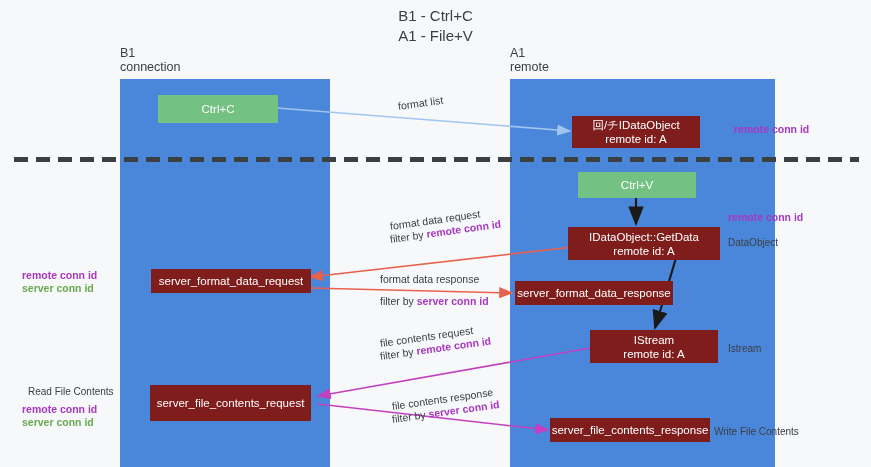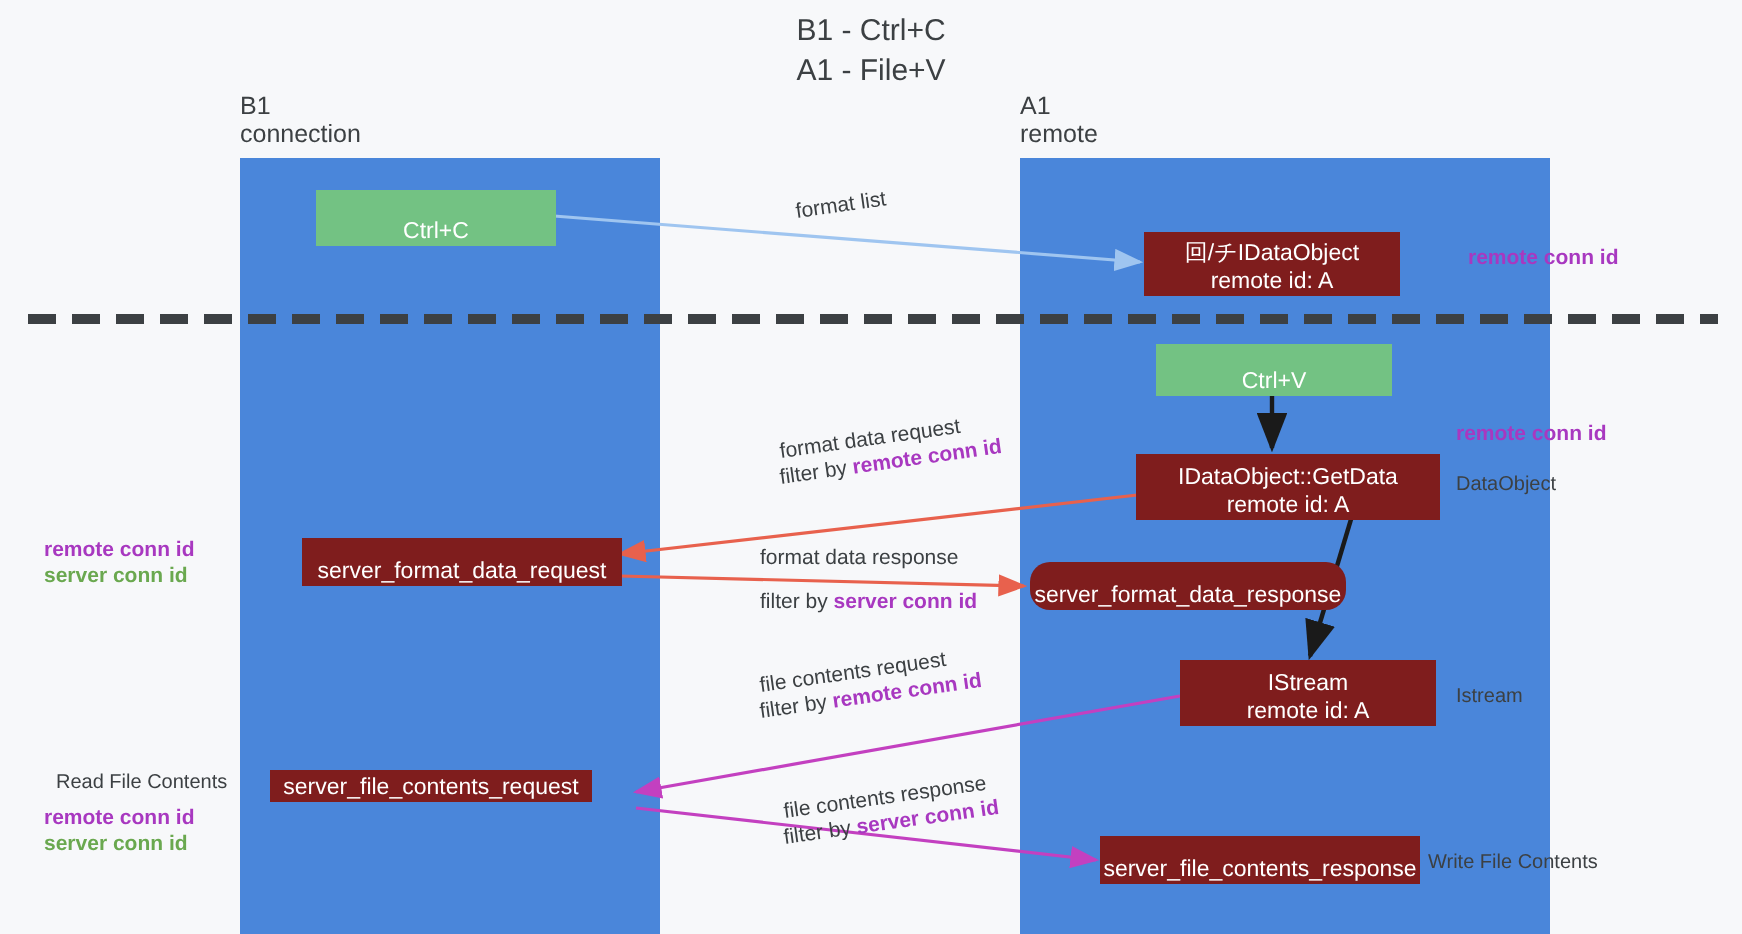--- a/index.html
+++ b/index.html
@@ -17,21 +17,21 @@
   #lane-a1{left:510px;top:79px;width:265px;height:388px;}
 
   .lane-head{position:absolute;text-align:left;font-size:12.5px;line-height:14px;color:#3c4043;}
   #head-b1{left:120px;top:46px;width:210px;}
   #head-a1{left:510px;top:46px;width:265px;}
 
   #title{position:absolute;left:0;top:6px;width:871px;text-align:center;
          font-size:15px;line-height:20px;color:#3c4043;}
 
   .box{position:absolute;box-sizing:border-box;display:flex;flex-direction:column;
-       align-items:center;justify-content:flex-end;color:#ffffff;font-size:11.5px;
+       align-items:center;justify-content:center;color:#ffffff;font-size:11.5px;
        line-height:14px;text-align:center;}
   .box.green{background:#73c283;}
   .box.orange{background:#7f1d1d;}
 
   .mlabel{position:absolute;font-size:10.5px;line-height:13px;color:#3c4043;white-space:nowrap;}
   .mlabel .purple{color:#a838c0;font-weight:bold;}
   .mlabel .tilt{display:block;}
   .rot-up{transform:rotate(-8deg);transform-origin:left center;}
 
   .side{position:absolute;font-size:10.5px;line-height:13px;white-space:nowrap;}
@@ -119,25 +119,25 @@
 
   <div class="box orange" style="left:590px;top:330px;width:128px;height:33px;">
     <span>IStream</span>
     <span>remote id: A</span>
   </div>
 
   <div class="box orange" style="left:151px;top:269px;width:160px;height:24px;">
     <span>server_format_data_request</span>
   </div>
 
-  <div class="box orange" style="left:515px;top:281px;width:158px;height:24px;border-radius:10px;">
+  <div class="box orange" style="left:515px;top:281px;width:158px;height:24px;">
     <span>server_format_data_response</span>
   </div>
 
-  <div class="box orange" style="left:135px;top:385px;width:161px;height:16px;">
+  <div class="box orange" style="left:150px;top:385px;width:161px;height:36px;">
     <span>server_file_contents_request</span>
   </div>
 
   <div class="box orange" style="left:550px;top:418px;width:160px;height:24px;">
     <span>server_file_contents_response</span>
   </div>
 
   <div class="mlabel" style="left:398px;top:100px;">
     <span class="tilt rot-up">format list</span>
   </div>

